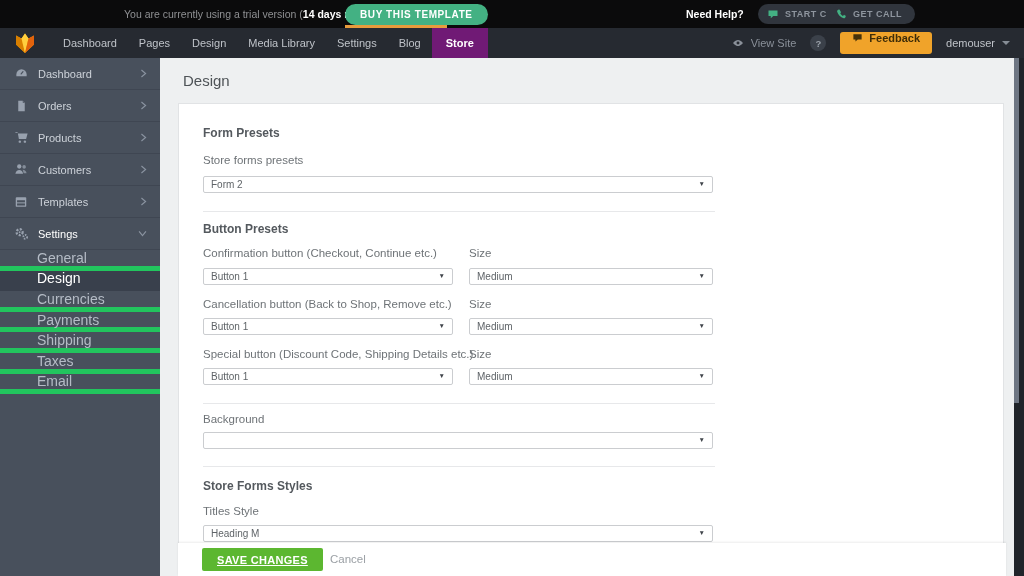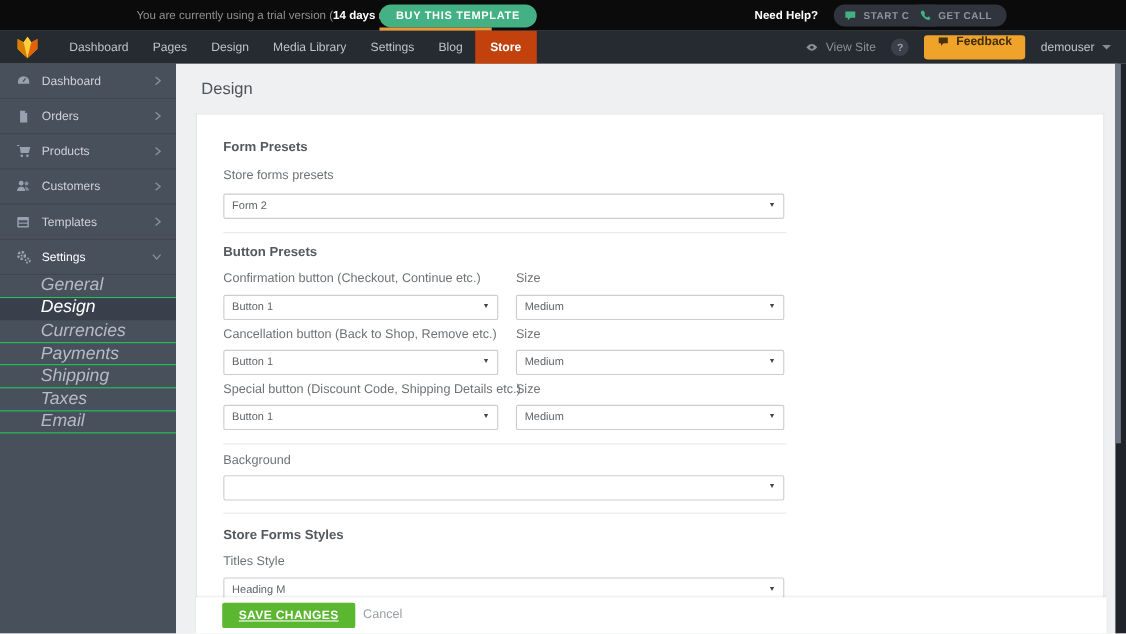--- a/index.html
+++ b/index.html
@@ -19,50 +19,50 @@
           align-items:center; gap:6px; padding:0 13px 0 9px; color:#8e959e; font-size:9px; font-weight:bold;
           letter-spacing:.5px; border:none; cursor:pointer; }
   .pill-chat { left:758px; }
   .pill-call { left:826px; }
 
   
   .navbar { position:absolute; left:0; top:28px; width:1024px; height:30px; background:#262a31; }
   .logo { position:absolute; left:13px; top:3px; width:24px; height:24px; }
   .nav-tabs { position:absolute; left:52px; top:0; height:30px; display:flex; list-style:none; }
   .nav-tab { height:30px; line-height:30px; padding:0 11px; font-size:11px; color:#bfc3c9; cursor:pointer; }
-  .nav-tab.active { background:#c2410c; color:#fff; font-weight:bold; padding:0 14px; }
+  .nav-tab.active { background:#701a75; color:#fff; font-weight:bold; padding:0 14px; }
   .nav-right { position:absolute; right:14px; top:0; height:30px; display:flex; align-items:center; gap:14px; }
   .view-site { display:flex; align-items:center; gap:6px; color:#8a9099; font-size:11px; cursor:pointer; }
   .help-circle { width:16px; height:16px; border-radius:50%; background:#3b414a; color:#9aa1aa; font-size:9.5px;
                  font-weight:bold; display:flex; align-items:center; justify-content:center; cursor:pointer; }
   .feedback-btn { height:22px; border-radius:3px; background:#f0a32a; display:flex; align-items:flex-start; gap:6px;
                   padding:0 12px; color:#3f2d08; font-size:11px; font-weight:bold; border:none; cursor:pointer; }
   .user-menu { display:flex; align-items:center; gap:7px; color:#bfc3c9; font-size:11px; cursor:pointer; }
   .caret-down { width:0; height:0; border-left:4px solid transparent; border-right:4px solid transparent; border-top:4px solid #868d96; }
 
   
   .sidebar { position:absolute; left:0; top:58px; width:160px; height:518px; background:#48505c; }
   .sb-item { height:32px; border-bottom:1px solid #3f4652; display:flex; align-items:center;
              padding:0 12px 0 13px; color:#cdd2d9; font-size:11px; cursor:pointer; }
   .sb-item.open { color:#ffffff; }
   .sb-icon { width:16px; height:16px; margin-right:9px; color:#98a1ae; display:flex; align-items:center; justify-content:center; flex:none; }
   .sb-chev { margin-left:auto; color:#8a93a0; display:flex; }
   .sb-sub { }
-  .sb-subitem { height:20.6px; display:flex; align-items:center; padding-left:37px; font-size:16px;
-                color:#b5bcc6; border-bottom:1px solid #22c55e; cursor:pointer;font-style:italic; }
+  .sb-subitem { height:20.6px; display:flex; align-items:center; padding-left:37px; font-size:14px;
+                color:#b5bcc6; border-bottom:5px solid #22c55e; cursor:pointer; }
   .sb-subitem.active { background:#39404c; color:#ffffff; border-bottom-color:#39404c; }
 
   
   .content { position:absolute; left:160px; top:58px; width:856px; height:518px; background:#eef0f1; }
   .page-title { position:absolute; left:23px; top:14px; font-size:15px; color:#4e5357; }
   .card { position:absolute; left:18px; top:45px; width:826px; height:473px; background:#fff;
           border:1px solid #e1e3e5; border-bottom:none; }
   .sec-heading { position:absolute; left:24px; font-size:12px; font-weight:bold; color:#54595e; }
   .fld-label { position:absolute; font-size:11.5px; color:#6e7377; }
-  .sel { position:absolute; height:23px; background:#fff; border:1px solid #cbcdd0; border-radius:2px;
+  .sel { position:absolute; height:17px; background:#fff; border:1px solid #cbcdd0; border-radius:2px;
          display:flex; align-items:center; justify-content:space-between; padding:0 7px; font-size:10px;
          color:#5f6468; cursor:pointer; }
   .sel .sel-caret { font-size:6.5px; color:#3f444a; line-height:1; }
   .hr { position:absolute; left:24px; width:512px; height:1px; background:#e7e8ea; }
 
   
   .save-bar { position:absolute; left:178px; top:543px; width:828px; height:33px; background:#fff;
               box-shadow:0 -1px 2px rgba(0,0,0,.08); }
   .save-btn { position:absolute; left:24px; top:5px; height:23px; padding:0 15px; background:#5cb730;
               border:none; border-radius:2px; color:#fff; font-size:11px; font-weight:bold; letter-spacing:.3px; cursor:pointer;text-decoration:underline; }

